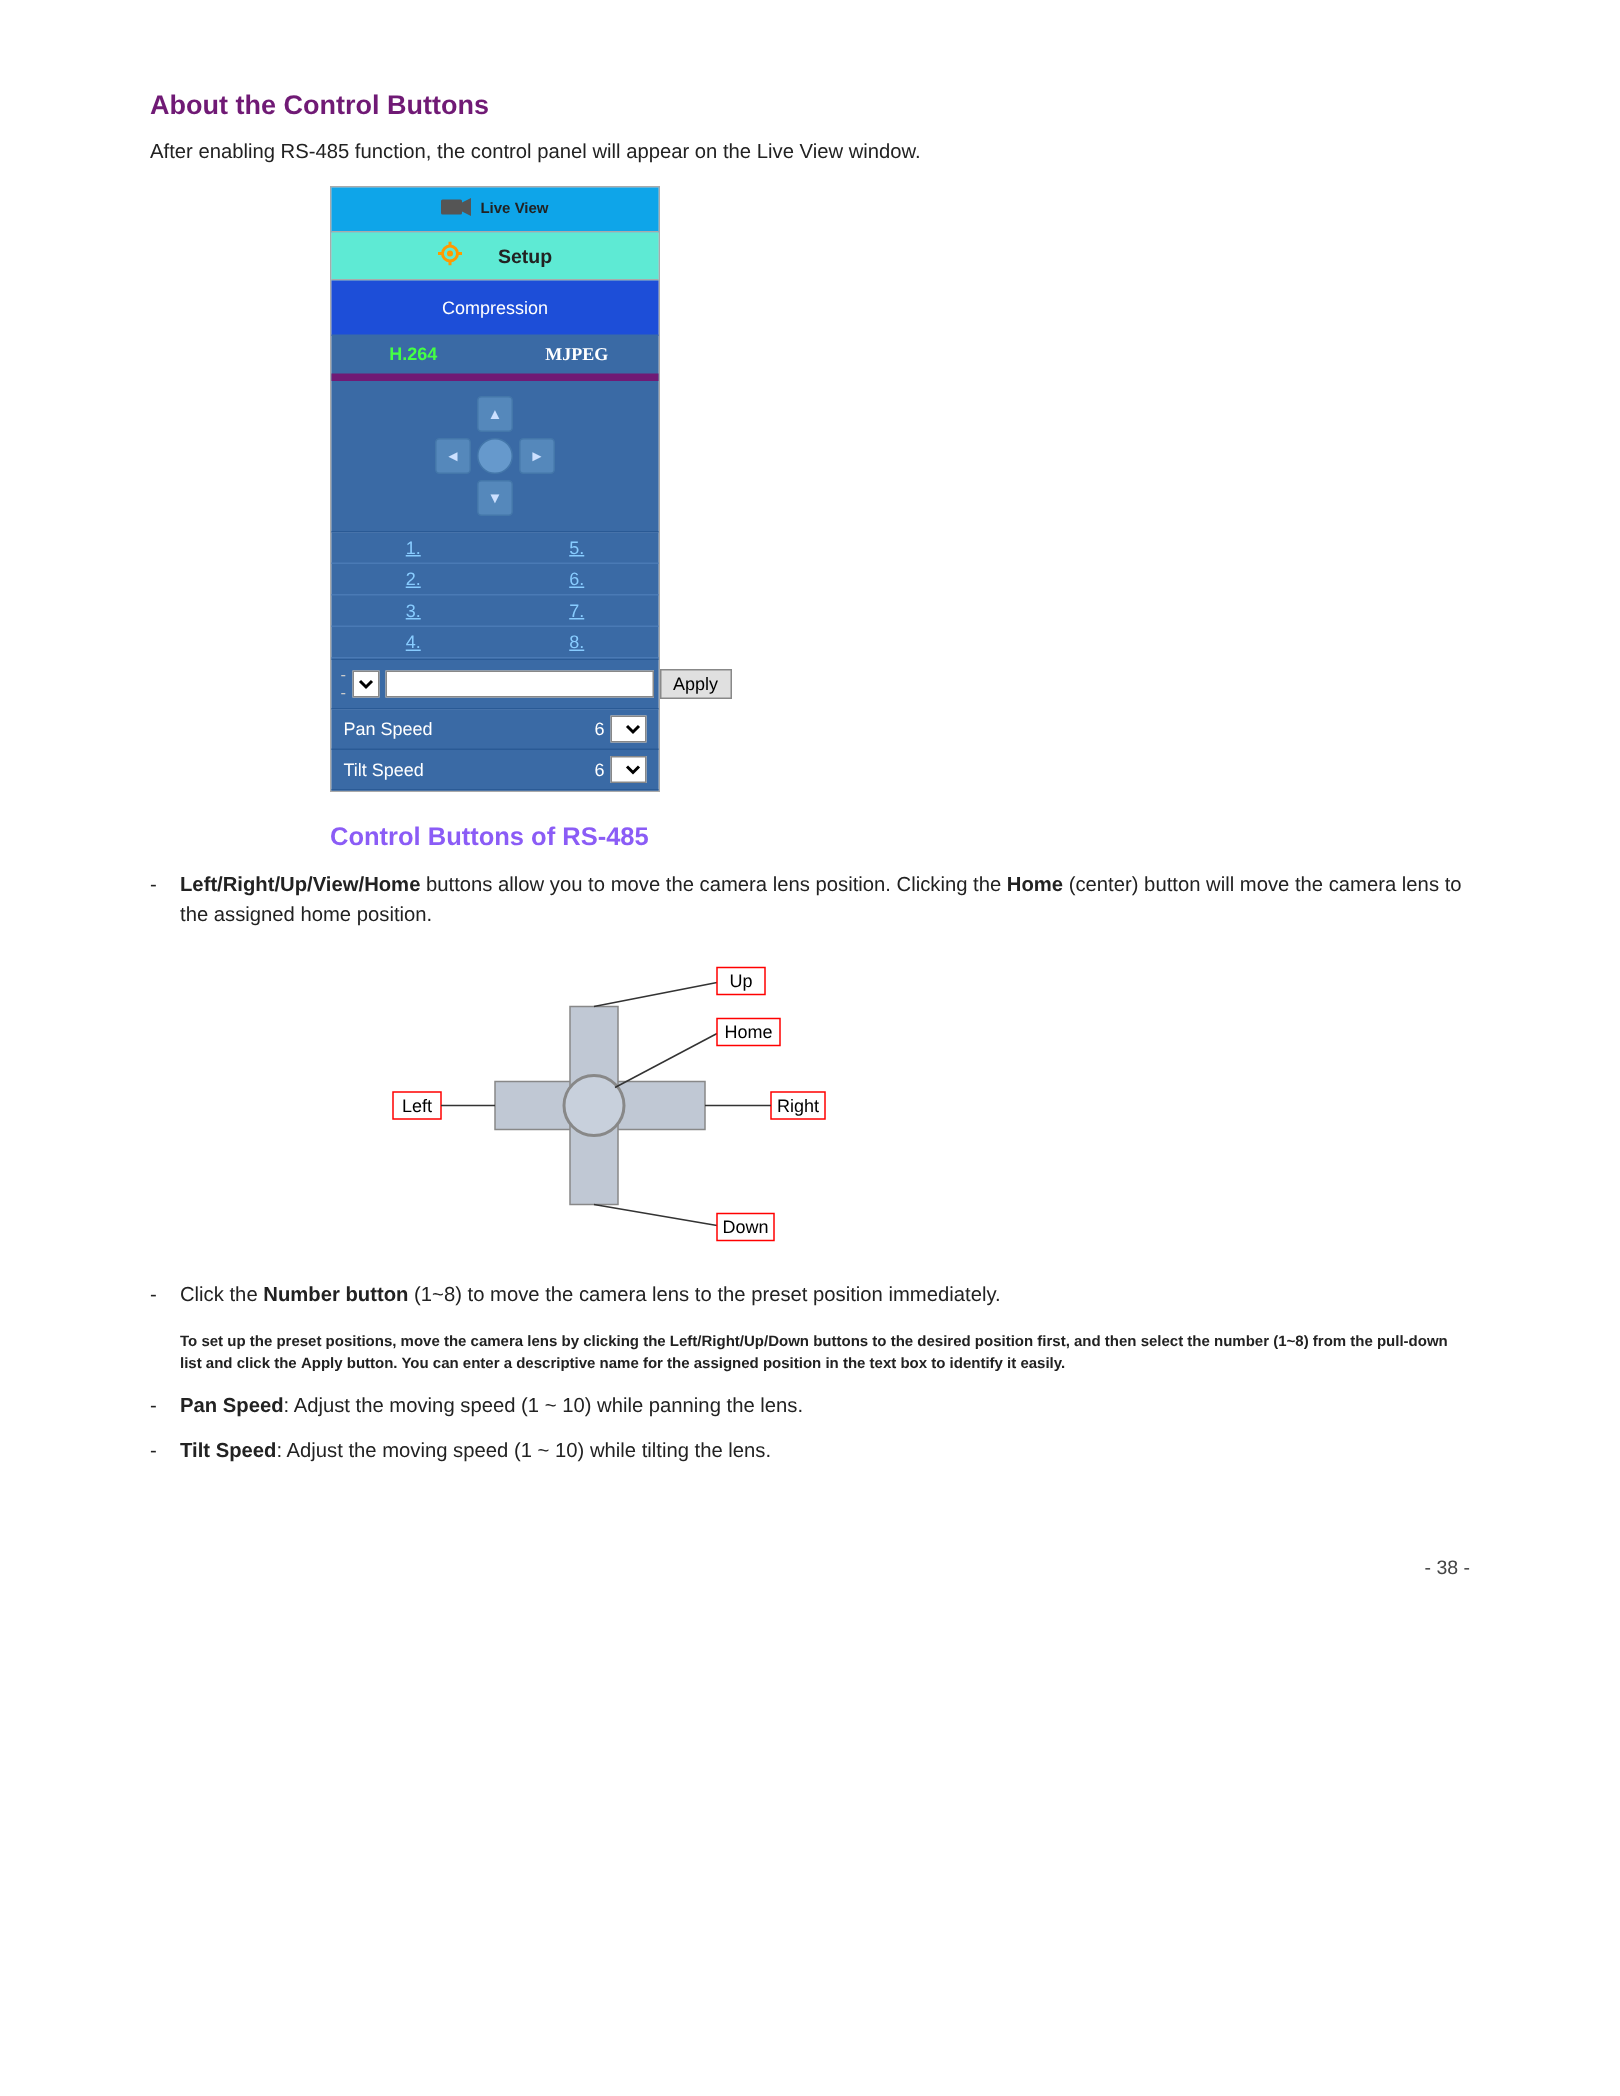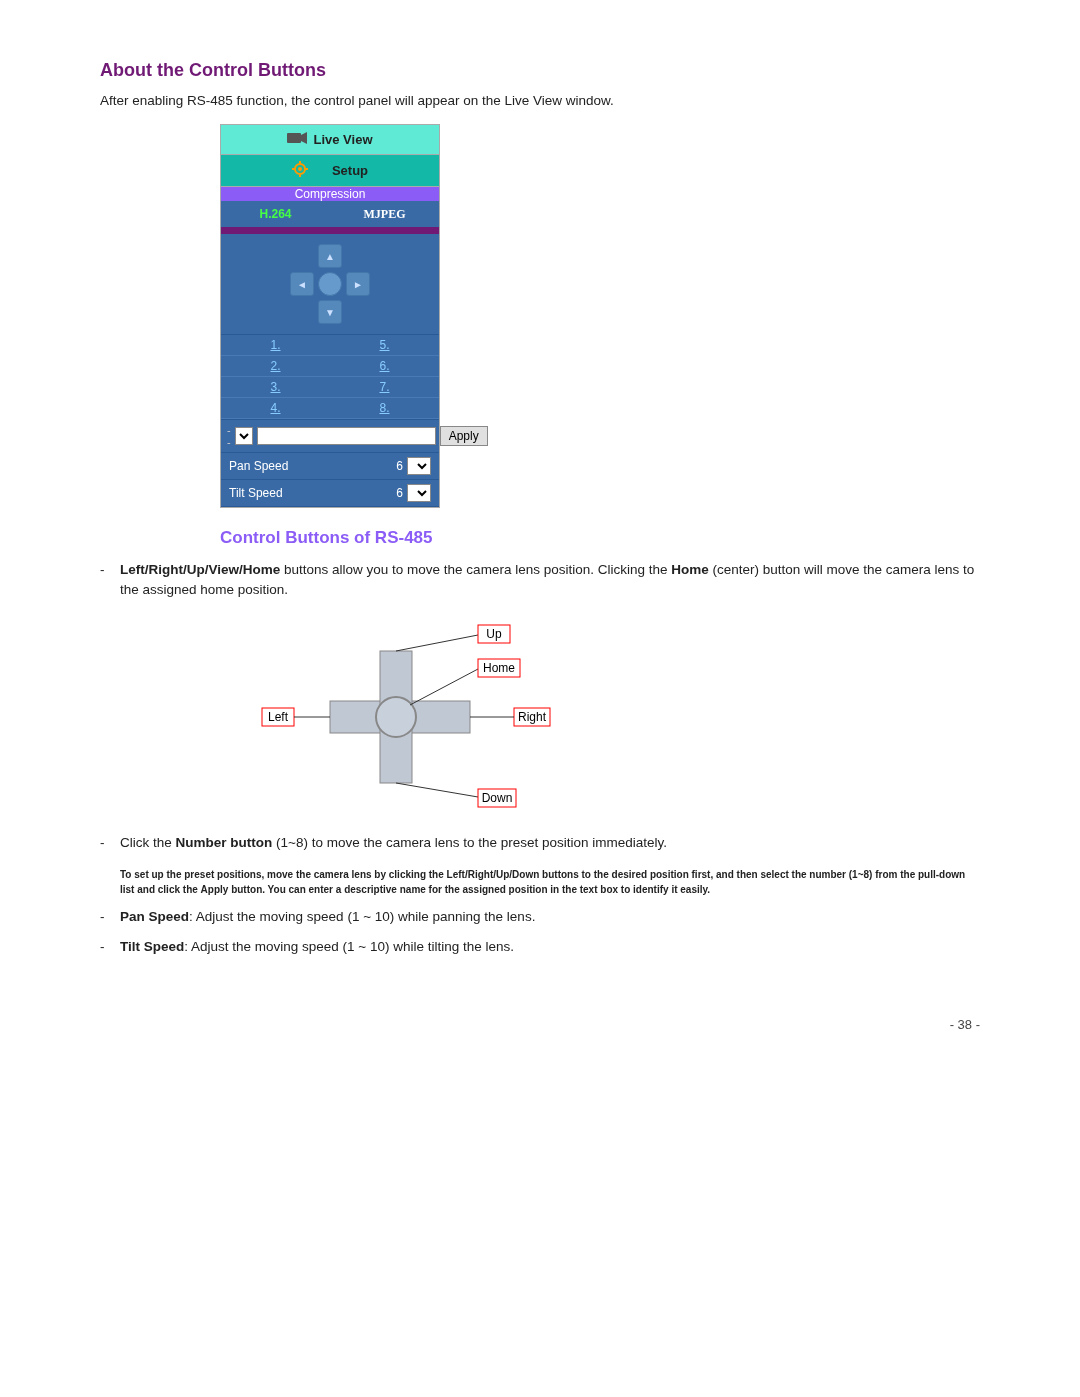--- a/index.html
+++ b/index.html
@@ -33,60 +33,60 @@
 
     .control-panel {
       width: 220px;
       background: #c8d8e8;
       border: 1px solid #aaa;
       font-size: 12px;
       margin-left: 120px;
     }
 
     .panel-live-view {
+      background: #0ea5e9;
+      padding: 6px 0;
+      text-align: center;
+      border-bottom: 1px solid #aaa;
+      display: flex;
+      align-items: center;
+      justify-content: center;
+      gap: 6px;
+      font-weight: bold;
+      font-size: 10px;
+      color: #222;
+    }
+
+    .panel-setup {
       background: #5eead4;
       padding: 6px 0;
       text-align: center;
       border-bottom: 1px solid #aaa;
       display: flex;
       align-items: center;
       justify-content: center;
-      gap: 6px;
+      gap: 24px;
       font-weight: bold;
       font-size: 13px;
       color: #222;
     }
 
-    .panel-setup {
-      background: #14b8a6;
-      padding: 6px 0;
-      text-align: center;
-      border-bottom: 1px solid #aaa;
-      display: flex;
-      align-items: center;
-      justify-content: center;
-      gap: 24px;
-      font-weight: bold;
-      font-size: 13px;
-      color: #222;
-    }
-
     .panel-compression {
-      background: #8b5cf6;
+      background: #1d4ed8;
       color: #fff;
       text-align: center;
-      padding: 0 0;
+      padding: 11px 0;
       font-size: 12px;
       border-bottom: 1px solid #3a6aa5;
     }
 
     .panel-codec-row {
       background: #3a6aa5;
       display: flex;
-      border-bottom: 7px solid #701a75;
+      border-bottom: 5px solid #701a75;
     }
 
     .panel-codec-row .codec {
       flex: 1;
       text-align: center;
       padding: 5px 0;
       font-size: 12px;
       color: #44ff44;
       font-weight: bold;
     }

